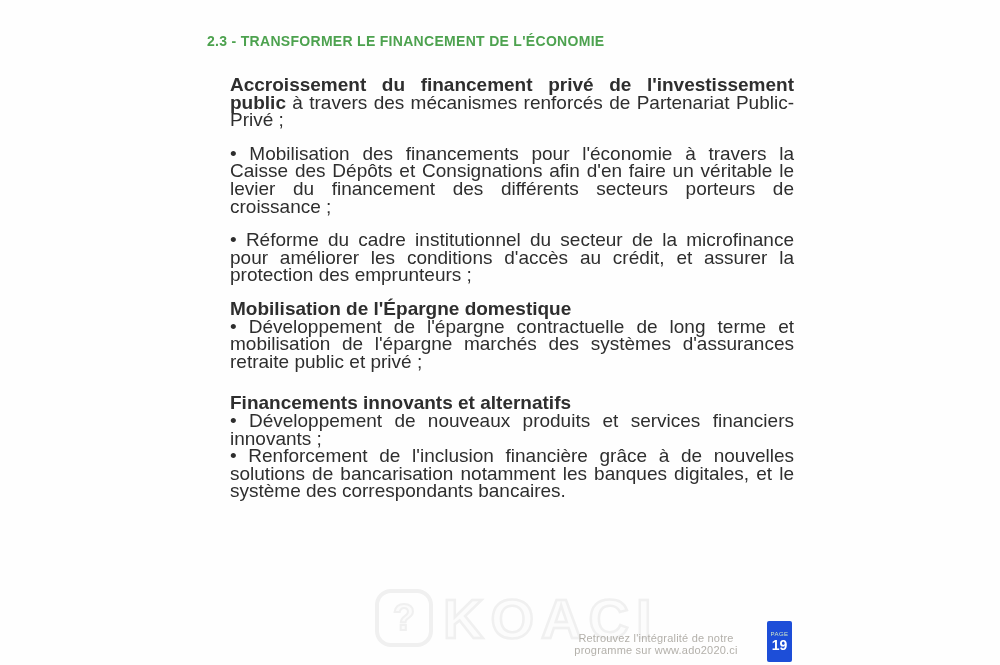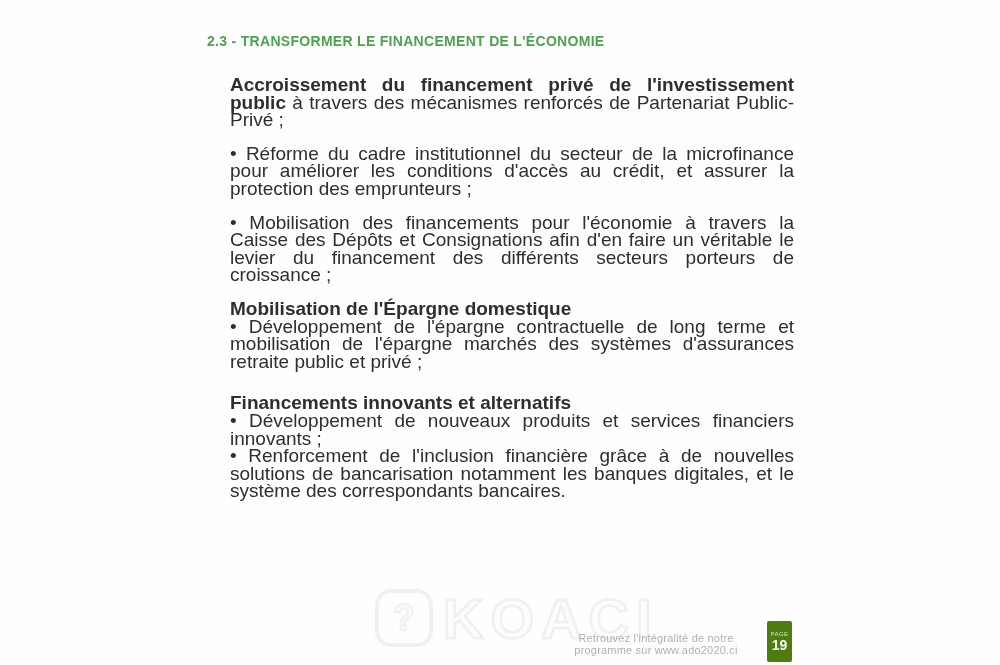--- a/index.html
+++ b/index.html
@@ -81,21 +81,21 @@
     color: #b3b0aa;
     text-align: center;
     letter-spacing: 0.2px;
   }
   .page-badge {
     position: absolute;
     left: 767px;
     top: 621px;
     width: 25px;
     height: 41px;
-    background: #4d7c0f;
+    background: #1d4ed8;
     border-radius: 2px;
     display: flex;
     flex-direction: column;
     align-items: center;
     justify-content: center;
   }
   .badge-label {
     font-size: 6px;
     line-height: 7px;
     color: #cde4c8;
@@ -111,22 +111,22 @@
 </head>
 <body>
 
 <div class="page">
 
   <div class="title">2.3 - TRANSFORMER LE FINANCEMENT DE L'ÉCONOMIE</div>
 
   <div class="content">
     <p class="para"><b>Accroissement du financement privé de l'investissement public</b> <span>à travers des mécanismes renforcés de Partenariat Public-Privé ;</span></p>
 
+    <p class="para">• Mobilisation des financements pour l'économie à travers la Caisse des Dépôts et Consignations afin d'en faire un véritable le levier du financement des différents secteurs porteurs de croissance ;</p>
     <p class="para">• Réforme du cadre institutionnel du secteur de la microfinance pour améliorer les conditions d'accès au crédit, et assurer la protection des emprunteurs ;</p>
-    <p class="para">• Mobilisation des financements pour l'économie à travers la Caisse des Dépôts et Consignations afin d'en faire un véritable le levier du financement des différents secteurs porteurs de croissance ;</p>
 
     <div class="section">
       <p class="heading">Mobilisation de l'Épargne domestique</p>
       <p class="tight">• Développement de l'épargne contractuelle de long terme et mobilisation de l'épargne marchés des systèmes d'assurances retraite public et privé ;</p>
     </div>
 
     <div class="section">
       <p class="heading">Financements innovants et alternatifs</p>
       <p class="tight">• Développement de nouveaux produits et services financiers innovants ;</p>
       <p class="tight">• Renforcement de l'inclusion financière grâce à de nouvelles solutions de bancarisation notamment les banques digitales, et le système des correspondants bancaires.</p>

